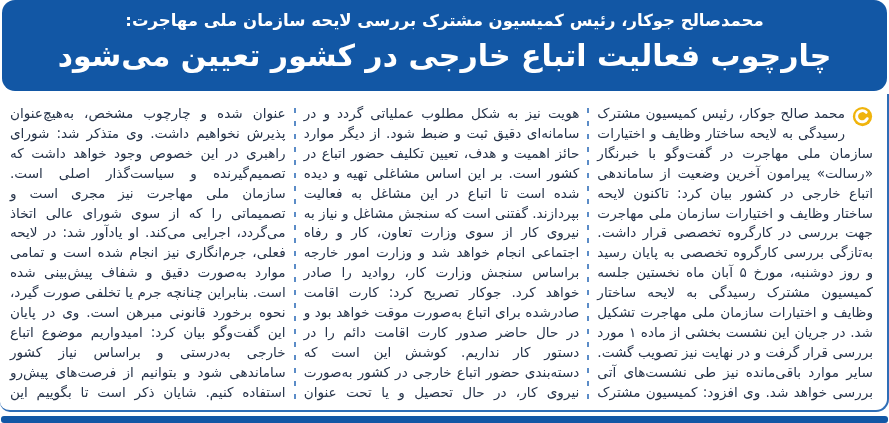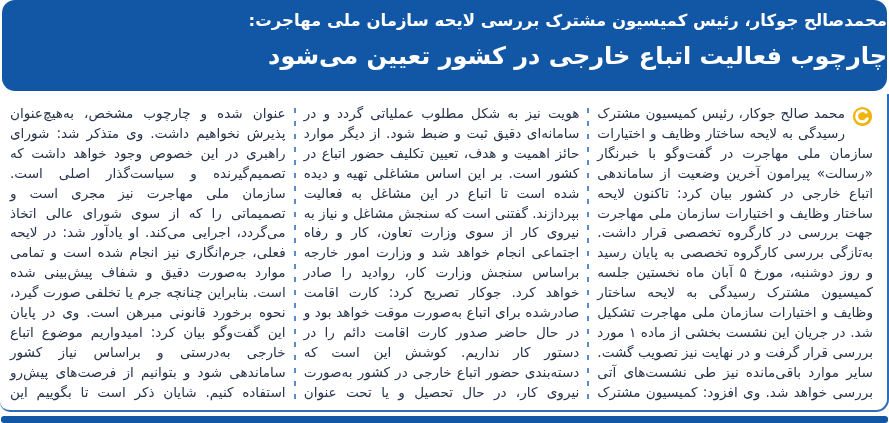--- a/index.html
+++ b/index.html
@@ -10,30 +10,31 @@
     font-family: "DejaVu Sans", sans-serif;
   }
   .page { width: 889px; height: 423px; position: relative; direction: rtl; }
 
   
   .header-banner {
     position: absolute; top: 0; left: 2px; right: 2px; height: 91px;
     background: #1257a5;
     border-radius: 13px;
     color: #ffffff;
+    text-align: center;
     padding-top: 9px;
   }
   .kicker {
     font-size: 16.5px;
     font-weight: bold;
     line-height: 24px;
     letter-spacing: -0.2px;
   }
   .headline {
-    font-size: 24px;
+    font-size: 30px;
     font-weight: bold;
     line-height: 46px;
     letter-spacing: -0.5px;
   }
 
   
   .article-box {
     position: absolute; top: 94px; left: 0; right: 0; height: 318px;
     border-left: 2px solid #2e6db6;   
     border-left: none;

